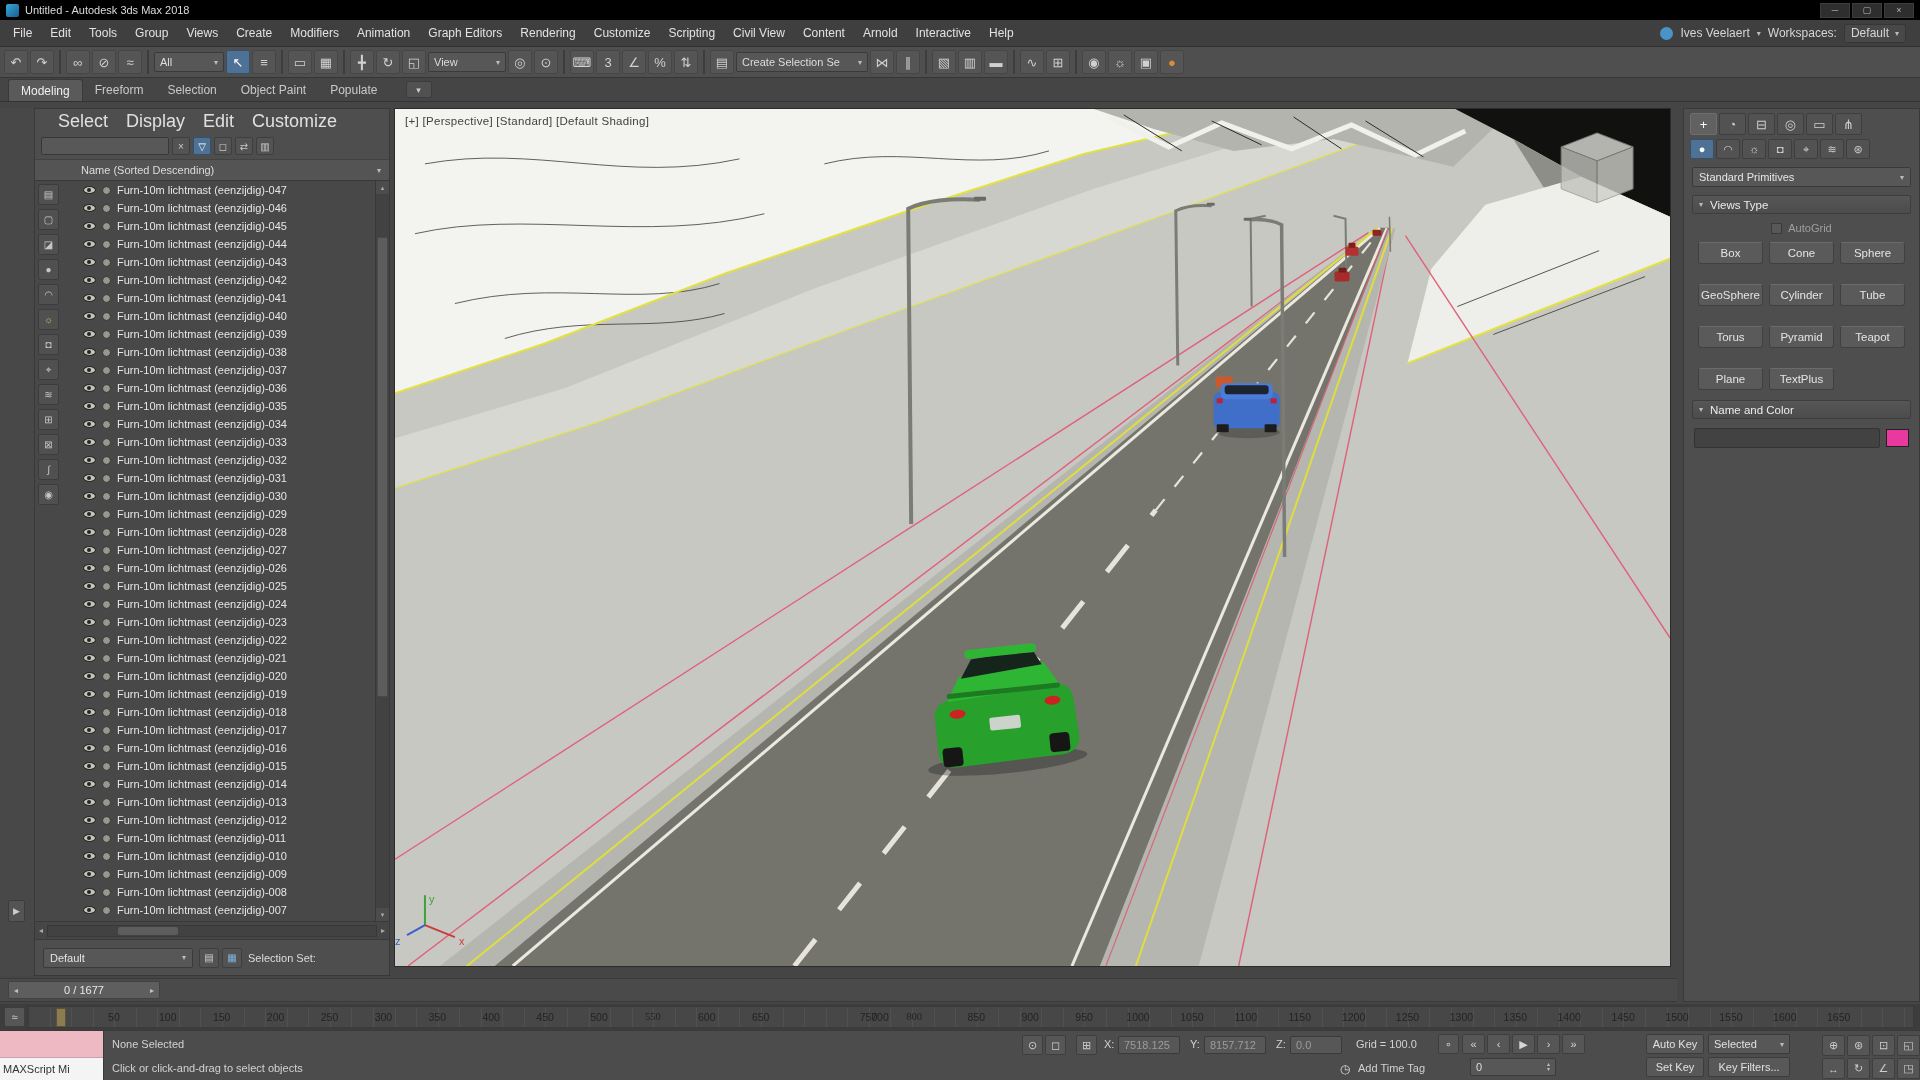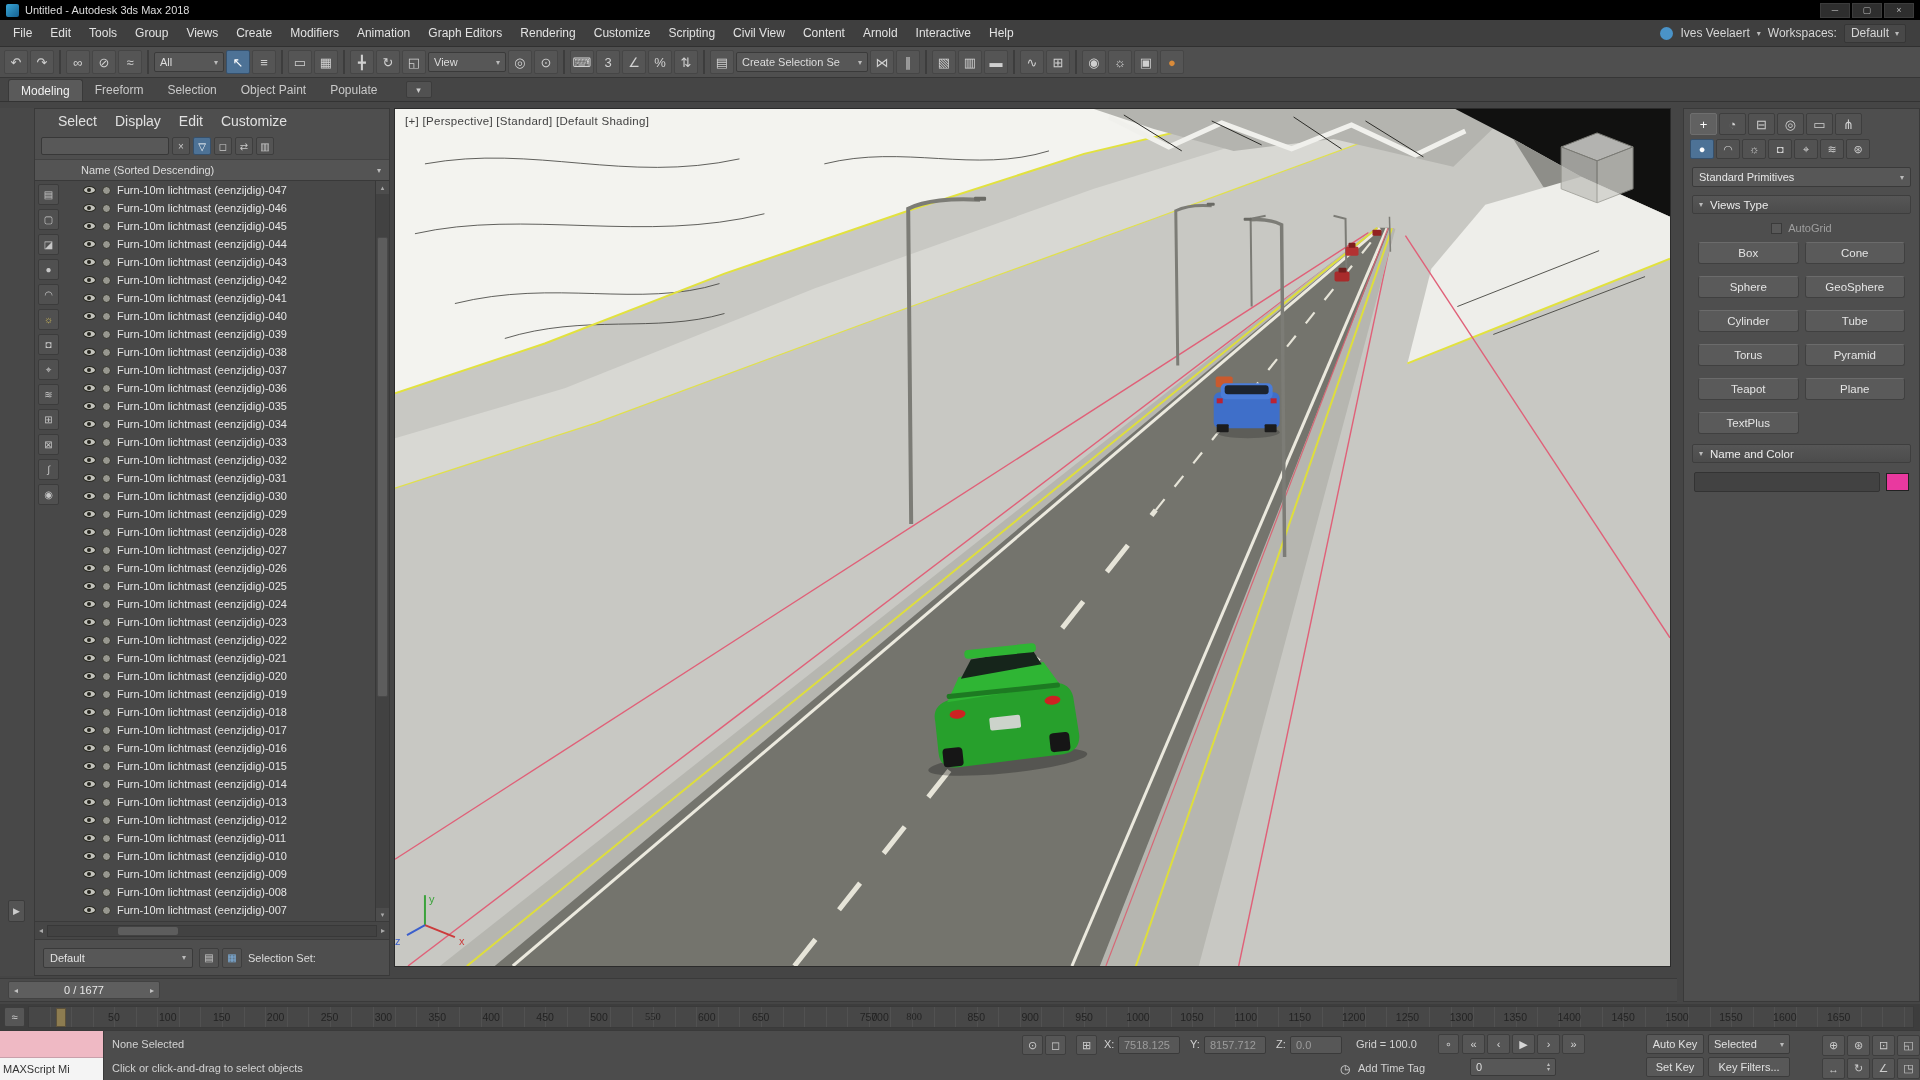--- a/index.html
+++ b/index.html
@@ -32,21 +32,21 @@
 .ribbonbar{position:absolute;left:0;top:78px;width:1920px;height:24px;background:#454545;border-bottom:1px solid #333;display:flex;align-items:flex-end;padding:0 8px;gap:2px;}
 .rtabs{display:flex;}
 .rtab{padding:4px 12px 3px;color:#c9c9c9;font-size:12px;}
 .rtabs .rtab:nth-of-type(1){background:#5a5a5a;border:1px solid #393939;border-bottom:none;border-radius:3px 3px 0 0;color:#f0f0f0;}
 .ribbon-min{width:26px;height:17px;margin:0 0 3px 14px;display:flex;align-items:center;justify-content:center;background:#515151;border:1px solid #3c3c3c;border-radius:2px;color:#ccc;font-size:9px;}
 
 .gutter{position:absolute;left:0;top:108px;width:34px;height:868px;background:#484848;}
 .gutter-btn{position:absolute;left:8px;top:792px;width:17px;height:22px;display:flex;align-items:center;justify-content:center;background:#545454;border:1px solid #3c3c3c;border-radius:2px;color:#ccc;font-size:9px;}
 
 .explorer{position:absolute;left:34px;top:108px;width:356px;height:868px;background:#4e4e4e;border:1px solid #393939;}
-.sx-menu{height:24px;display:flex;align-items:center;padding:0 4px 0 14px;font-size:14px;color:#e0e0e0;}
+.sx-menu{height:24px;display:flex;align-items:center;padding:0 4px 0 14px;font-size:18px;color:#e0e0e0;}
 .sx-menu span{padding:0 9px;}
 .sx-search{height:26px;display:flex;align-items:center;gap:3px;padding:0 6px;}
 .sx-input{width:128px;height:18px;background:#585858;border:1px solid #383838;border-radius:2px;}
 .sx-sicons{display:flex;gap:3px;}
 .sx-sicons span{width:18px;height:18px;display:flex;align-items:center;justify-content:center;background:#535353;border:1px solid #3e3e3e;border-radius:2px;color:#c9c9c9;font-size:10px;}
 .sx-sicons span:nth-of-type(2){background:#4d7296;border-color:#36506b;color:#fff;}
 .sx-header{height:22px;background:#545454;border-top:1px solid #424242;border-bottom:1px solid #393939;display:flex;align-items:center;padding:0 8px 0 46px;color:#dcdcdc;}
 .sx-header .dd-a{font-size:8px;}
 .sx-body{position:absolute;left:0;top:72px;right:0;bottom:54px;background:#484848;}
 .sx-strip{position:absolute;left:3px;top:3px;width:24px;display:flex;flex-direction:column;gap:4px;}
@@ -77,21 +77,21 @@
 .cp-tabs,.cp-cats{display:flex;gap:2px;margin-bottom:4px;}
 .cp-tabs span{width:27px;height:22px;display:flex;align-items:center;justify-content:center;background:#525252;border:1px solid #3e3e3e;border-radius:2px;color:#cfcfcf;font-size:13px;}
 .cp-tabs span:nth-of-type(1){background:#616161;border-color:#6e6e6e;color:#fff;}
 .cp-cats span{width:24px;height:20px;display:flex;align-items:center;justify-content:center;background:#525252;border:1px solid #3e3e3e;border-radius:2px;color:#cfcfcf;font-size:11px;}
 .cp-cats span:nth-of-type(1){background:#4d7296;border-color:#36506b;color:#fff;}
 .cp-dd{height:20px;margin:8px 2px 2px;background:#575757;border:1px solid #3a3a3a;border-radius:2px;display:flex;align-items:center;padding:0 6px;color:#e6e6e6;}
 .rollout{margin:8px 2px 2px;background:linear-gradient(#565656,#4c4c4c);border:1px solid #3e3e3e;border-radius:2px;height:19px;display:flex;align-items:center;padding:0 6px;gap:7px;color:#ececec;font-size:11.5px;}
 .r-arrow{font-size:8px;color:#bbb;}
 .autogrid{display:flex;justify-content:center;align-items:center;gap:6px;height:24px;color:#9f9f9f;}
 .cbox{width:11px;height:11px;background:#585858;border:1px solid #3a3a3a;}
-.ot-grid{display:grid;grid-template-columns:1fr 1fr;gap:12px 6px;padding:2px 8px;}
+.ot-grid{display:grid;grid-template-columns:1fr 1fr 1fr;gap:20px 6px;padding:2px 8px;}
 .ot-btn{height:22px;background:#5a5a5a;border:1px solid #404040;border-top-color:#6b6b6b;border-radius:3px;color:#e4e4e4;font-size:11.5px;font-family:inherit;}
 .nc-row{display:flex;gap:6px;align-items:center;padding:7px 4px;}
 .nc-field{flex:1;height:20px;background:#424242;border:1px solid #333;border-radius:2px;}
 .nc-swatch{width:23px;height:18px;border:1px solid #222;}
 
 .timeslider{position:absolute;left:0;top:978px;width:1677px;height:24px;background:#4a4a4a;border-top:1px solid #3a3a3a;border-bottom:1px solid #3a3a3a;}
 .ts-handle{position:absolute;left:8px;top:2px;width:152px;height:18px;background:#5e5e5e;border:1px solid #424242;border-radius:2px;display:flex;align-items:center;justify-content:space-between;padding:0 5px;color:#e8e8e8;}
 .ts-arrow{font-size:8px;color:#c3c3c3;}
 
 .trackbar{position:absolute;left:0;top:1004px;width:1920px;height:26px;background:#3d3d3d;}

